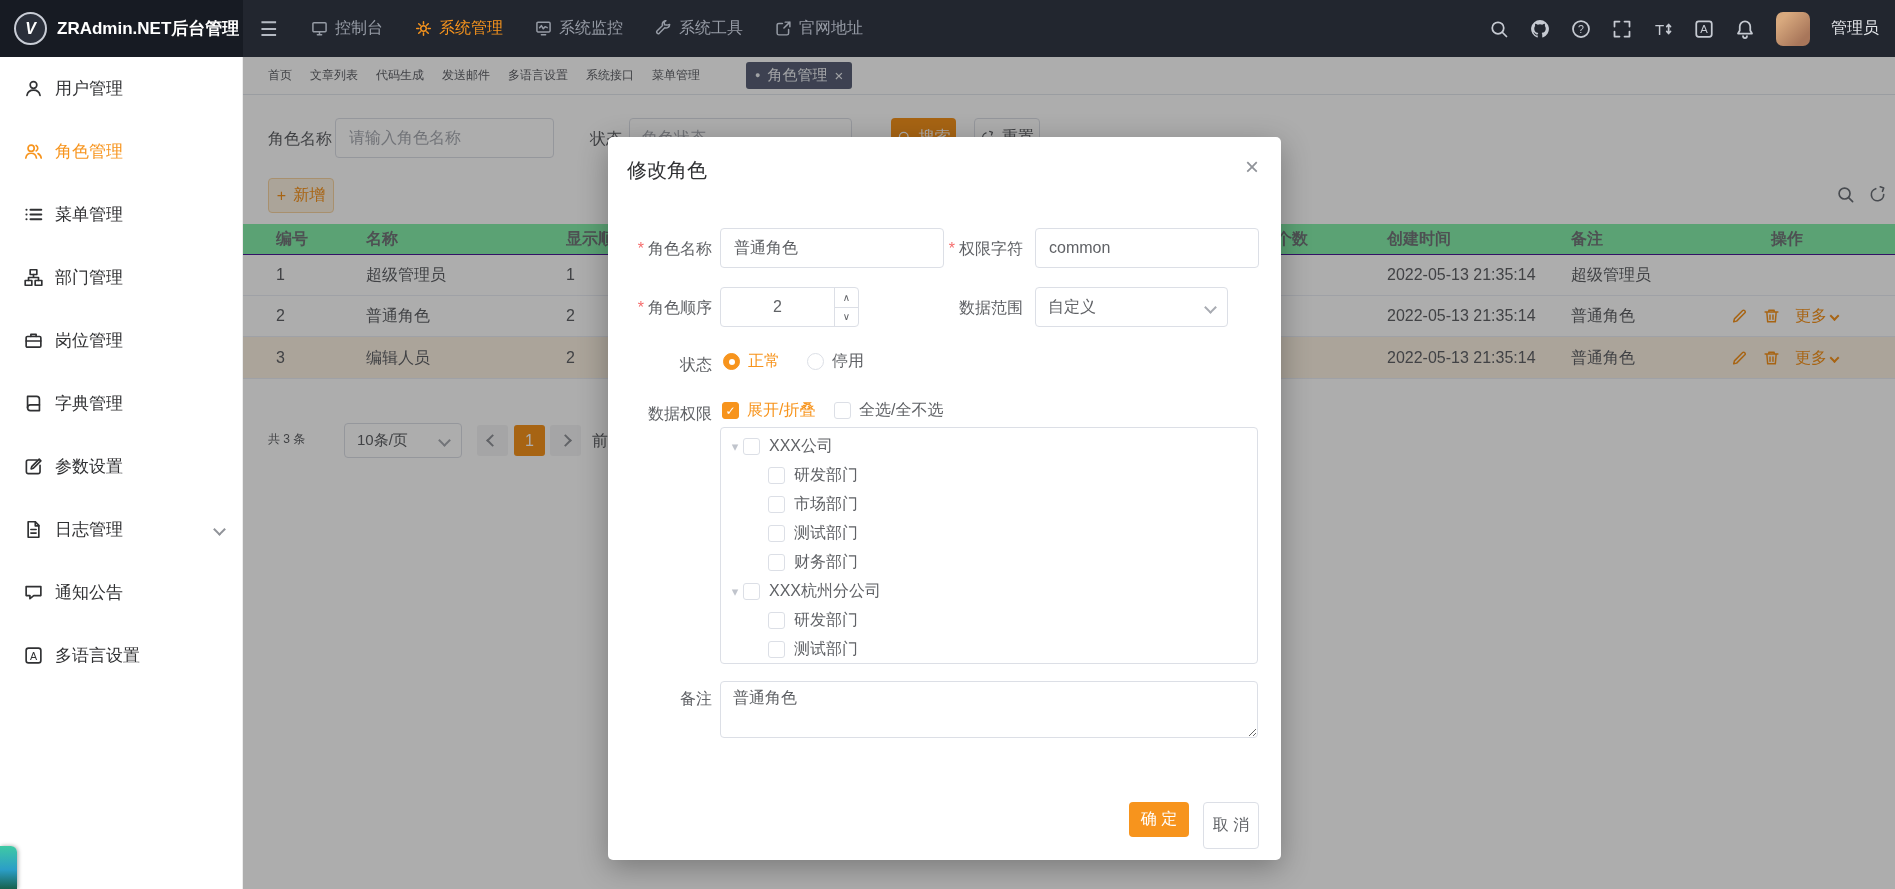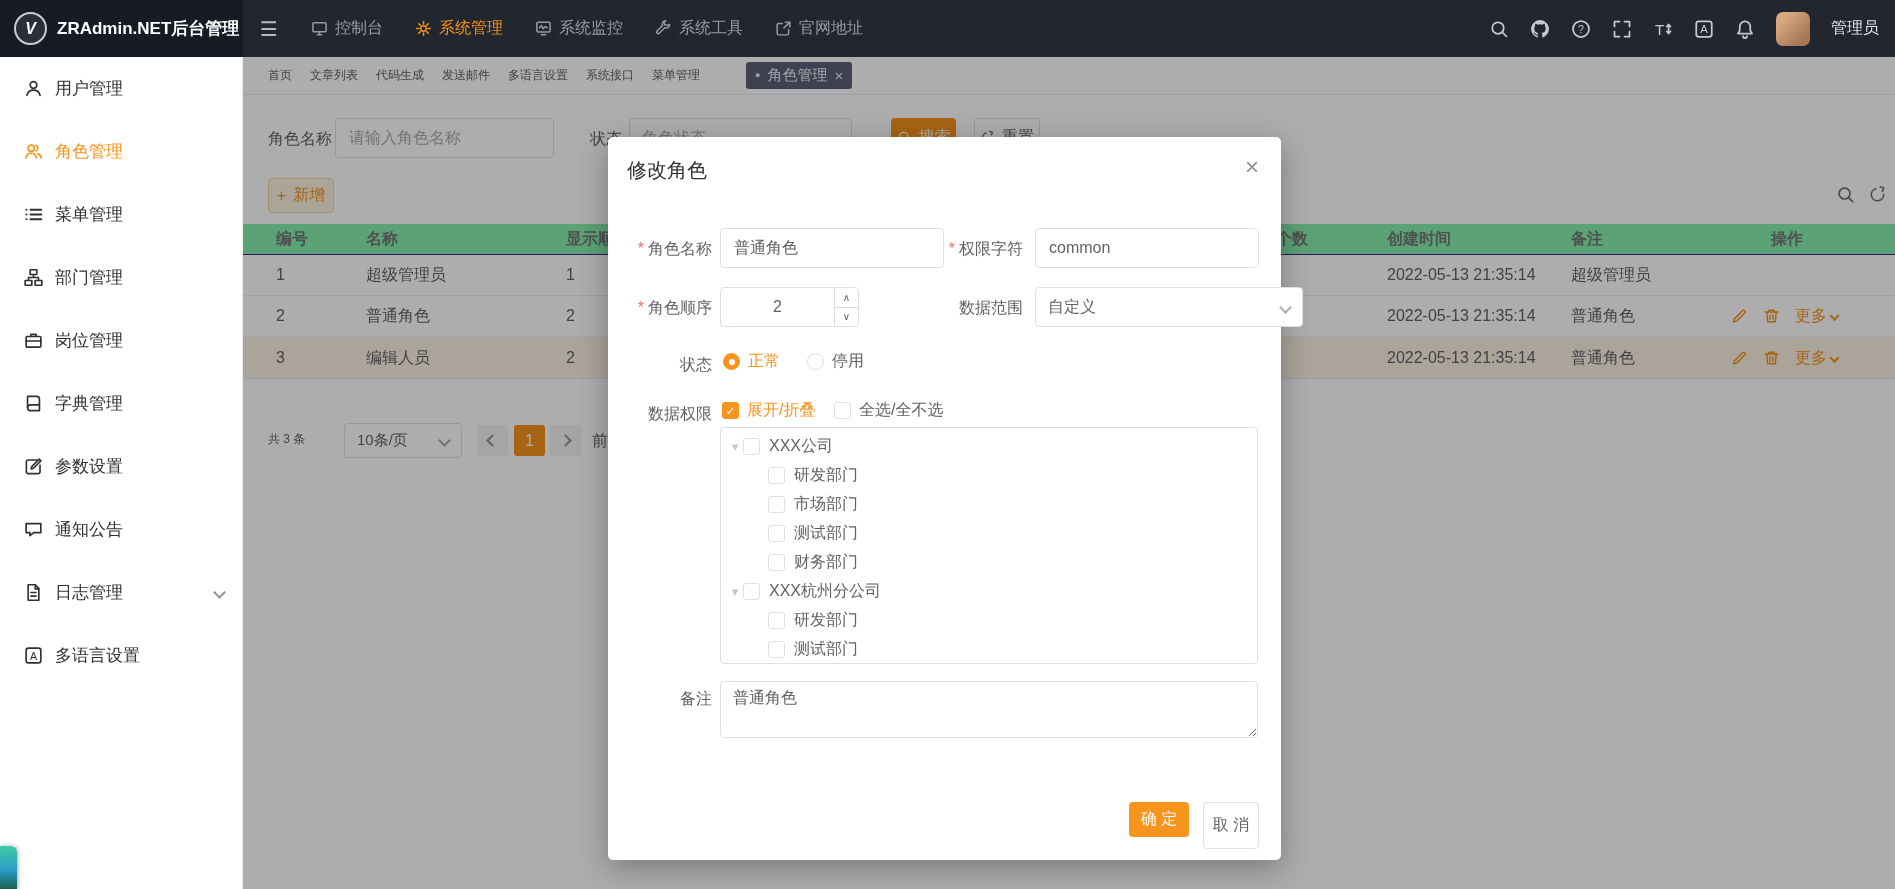--- a/index.html
+++ b/index.html
@@ -245,31 +245,31 @@
     </div>
     <div class="side-item">
       <svg class="i" viewBox="0 0 16 16">
           <path d="M11 2.5H3.5A1.5 1.5 0 002 4v8.5A1.5 1.5 0 003.5 14H12a1.5 1.5 0 001.5-1.5V7"></path>
           <path d="M12.8 1.8l1.4 1.4-6.3 6.3-1.9.5.5-1.9z"></path>
         </svg>
       <span>参数设置</span>
     </div>
     <div class="side-item">
       <svg class="i" viewBox="0 0 16 16">
-          <path d="M1.8 3h12.4v7.6H8.2L5 13.2v-2.6H1.8z"></path>
-        </svg>
-      <span>通知公告</span>
-    </div>
-    <div class="side-item">
-      <svg class="i" viewBox="0 0 16 16">
           <path d="M3.5 1.5h6l3 3v10h-9z"></path>
           <path d="M9.5 1.5V5h3M5.8 8h4.4M5.8 11h4.4"></path>
         </svg>
       <span>日志管理</span>
       <span class="sub-arrow chev"></span>
+    </div>
+    <div class="side-item">
+      <svg class="i" viewBox="0 0 16 16">
+          <path d="M1.8 3h12.4v7.6H8.2L5 13.2v-2.6H1.8z"></path>
+        </svg>
+      <span>通知公告</span>
     </div>
     <div class="side-item">
       <svg class="i" viewBox="0 0 16 16">
           <rect x="1.8" y="1.8" width="12.4" height="12.4" rx="2"></rect>
           <text x="8" y="11.4" text-anchor="middle" font-size="9" style="fill:currentColor;stroke:none">A</text>
         </svg>
       <span>多语言设置</span>
     </div>
     <div class="dev-widget"></div>
   </aside>
@@ -427,21 +427,21 @@
       <span class="star">*</span><span>角色顺序</span>
     </div>
     <div class="num abs" style="left:112px;top:150px;width:139px;height:40px;">
       <div class="num-val">2</div>
       <div class="spin">
         <div>∧</div>
         <div>∨</div>
       </div>
     </div>
     <div class="dlabel" style="left:300px;top:161px;width:115px;">数据范围</div>
-    <div class="select abs" style="left:427px;top:150px;width:268px;">
+    <div class="select abs" style="left:427px;top:150px;width:193px;">
       <span>自定义</span>
       <span class="chev gray"></span>
     </div>
 
     <div class="dlabel" style="left:0;top:218px;width:104px;">状态</div>
     <label class="radio-item abs" style="left:115px;top:214px;">
       <span class="radio checked"></span>
       <span class="accent-text">正常</span>
     </label>
     <label class="radio-item abs" style="left:199px;top:214px;">

